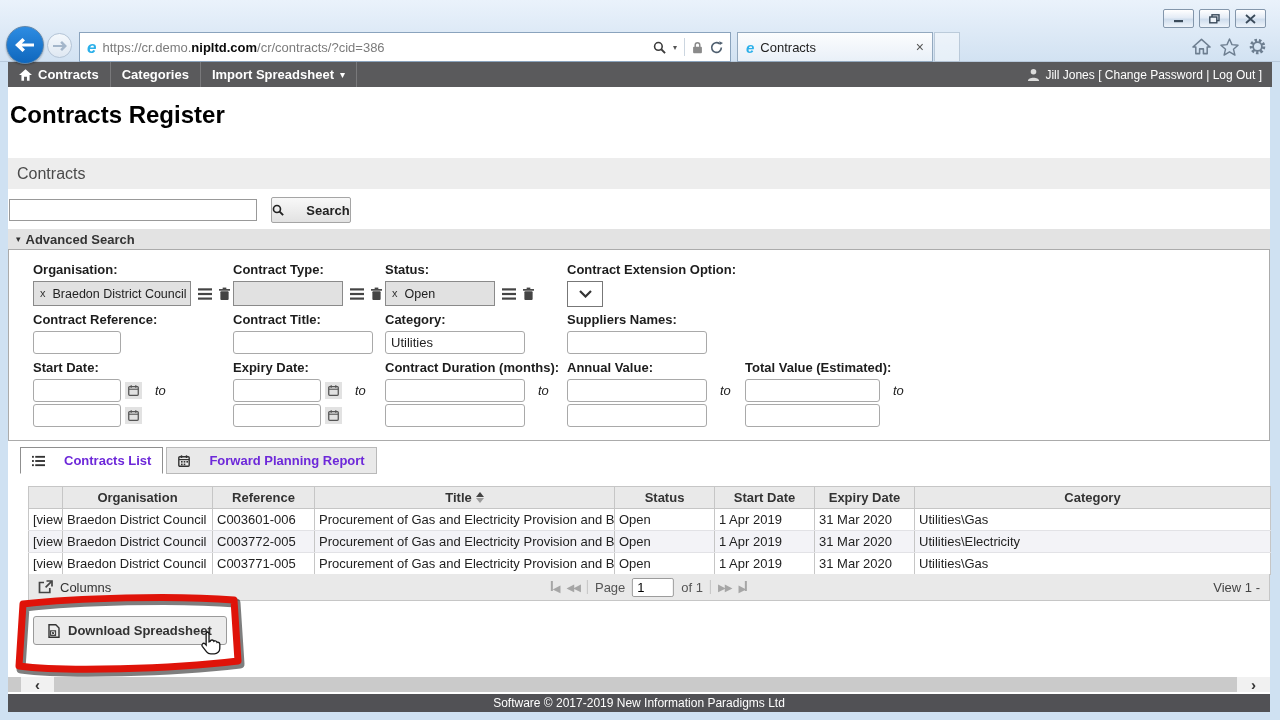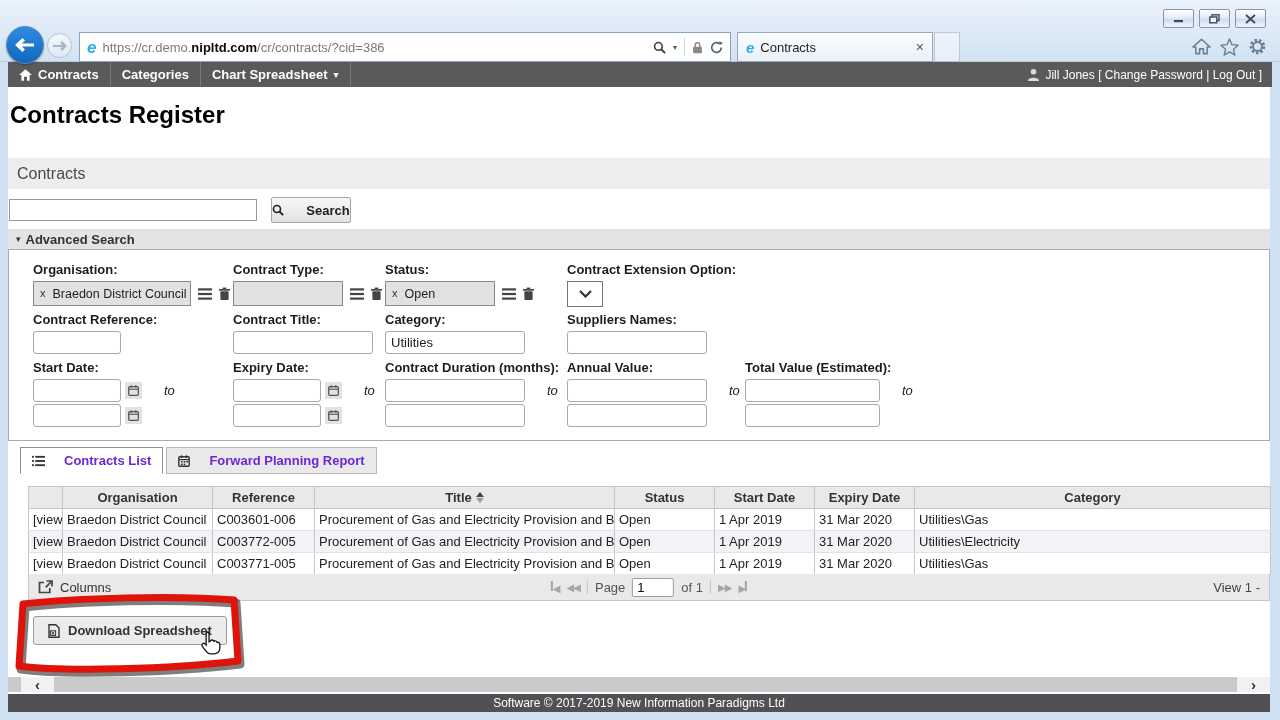--- a/index.html
+++ b/index.html
@@ -67,21 +67,21 @@
   .chipbox { height:25px; background:#e1e1e1; border:1px solid #8a8a8a; display:flex;
     align-items:center; gap:7px; padding:0 6px; font-size:12.5px; color:#222; white-space:nowrap; overflow:hidden;}
   .chip-x { font-size:11px; color:#333; line-height:1; }
   .txt { height:23px; border:1px solid #a9a9a9; border-radius:3px; font-size:13px;
     padding:0 5px; color:#222; font-family:inherit; }
   .sel { width:36px; height:26px; border:1px solid #777; background:#fff;
     display:flex; align-items:center; justify-content:center; }
   .drow { display:flex; align-items:center; gap:4px; margin-bottom:2px; }
   .calbtn { width:17px; height:17px; background:#e2e2e2; border:0; display:flex;
     align-items:center; justify-content:center; }
-  .tolbl { font-style:italic; font-size:13px; color:#222; margin-left:18px; }
+  .tolbl { font-style:italic; font-size:13px; color:#222; margin-left:9px; }
   
   .tabsrow { position:absolute; left:12px; top:360px; display:flex; gap:3px; }
   .apptab { height:27px; display:flex; align-items:center; gap:19px; padding:0 11px;
     font-size:13px; font-weight:700; color:#6d28d9; background:#e9e9e9;
     border:1px solid #b9b9b9; }
   .apptab.active { background:#fff; border-color:#8f8f8f; border-bottom-color:#fff; }
   
   .tblwrap { position:absolute; left:20px; top:399px; }
   table { border-collapse:collapse; table-layout:fixed; width:1242px; font-size:13px; }
   th { background:#e9e9e9; font-weight:700; color:#333; height:22px;
@@ -205,21 +205,21 @@
   <div class="nav-item">
     <svg width="13" height="12" viewBox="0 0 16 14">
       <path d="M8 0 L16 7 H13 V14 H9.8 V9 H6.2 V14 H3 V7 H0 Z" fill="#fff"></path>
     </svg>
     <span>Contracts</span>
   </div>
   <div class="nav-item">
     <span>Categories</span>
   </div>
   <div class="nav-item">
-    <span>Chart Spreadsheet</span>
+    <span>Import Spreadsheet</span>
     <span style="font-size:10px">▾</span>
   </div>
   <div class="nav-user">
     <svg width="13" height="13" viewBox="0 0 14 14">
       <circle cx="7" cy="4" r="3" fill="#dcdcdc"></circle>
         <path d="M1 14 C1 9.3 13 9.3 13 14 Z" fill="#dcdcdc"></path>
     </svg>
     <span>Jill Jones [ Change Password | Log Out ]</span>
   </div>
 </div>

